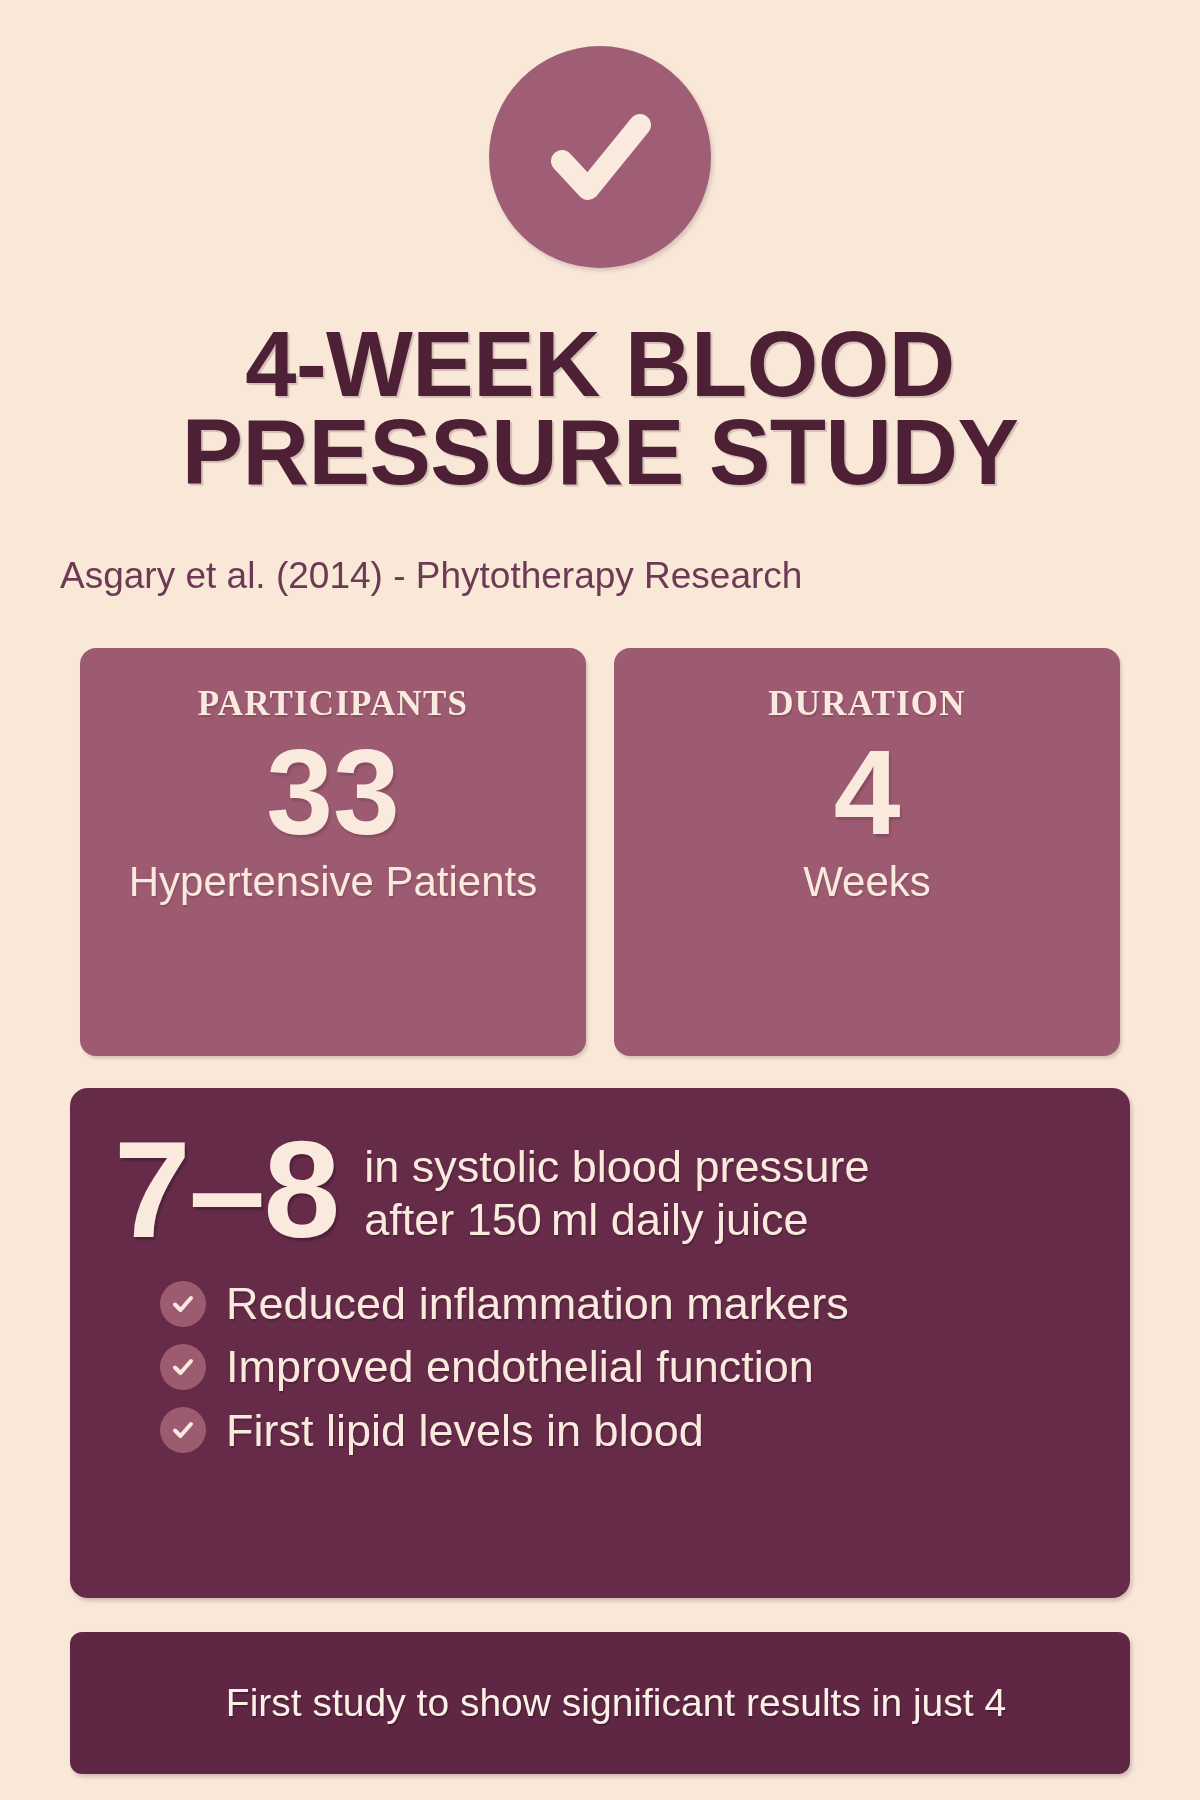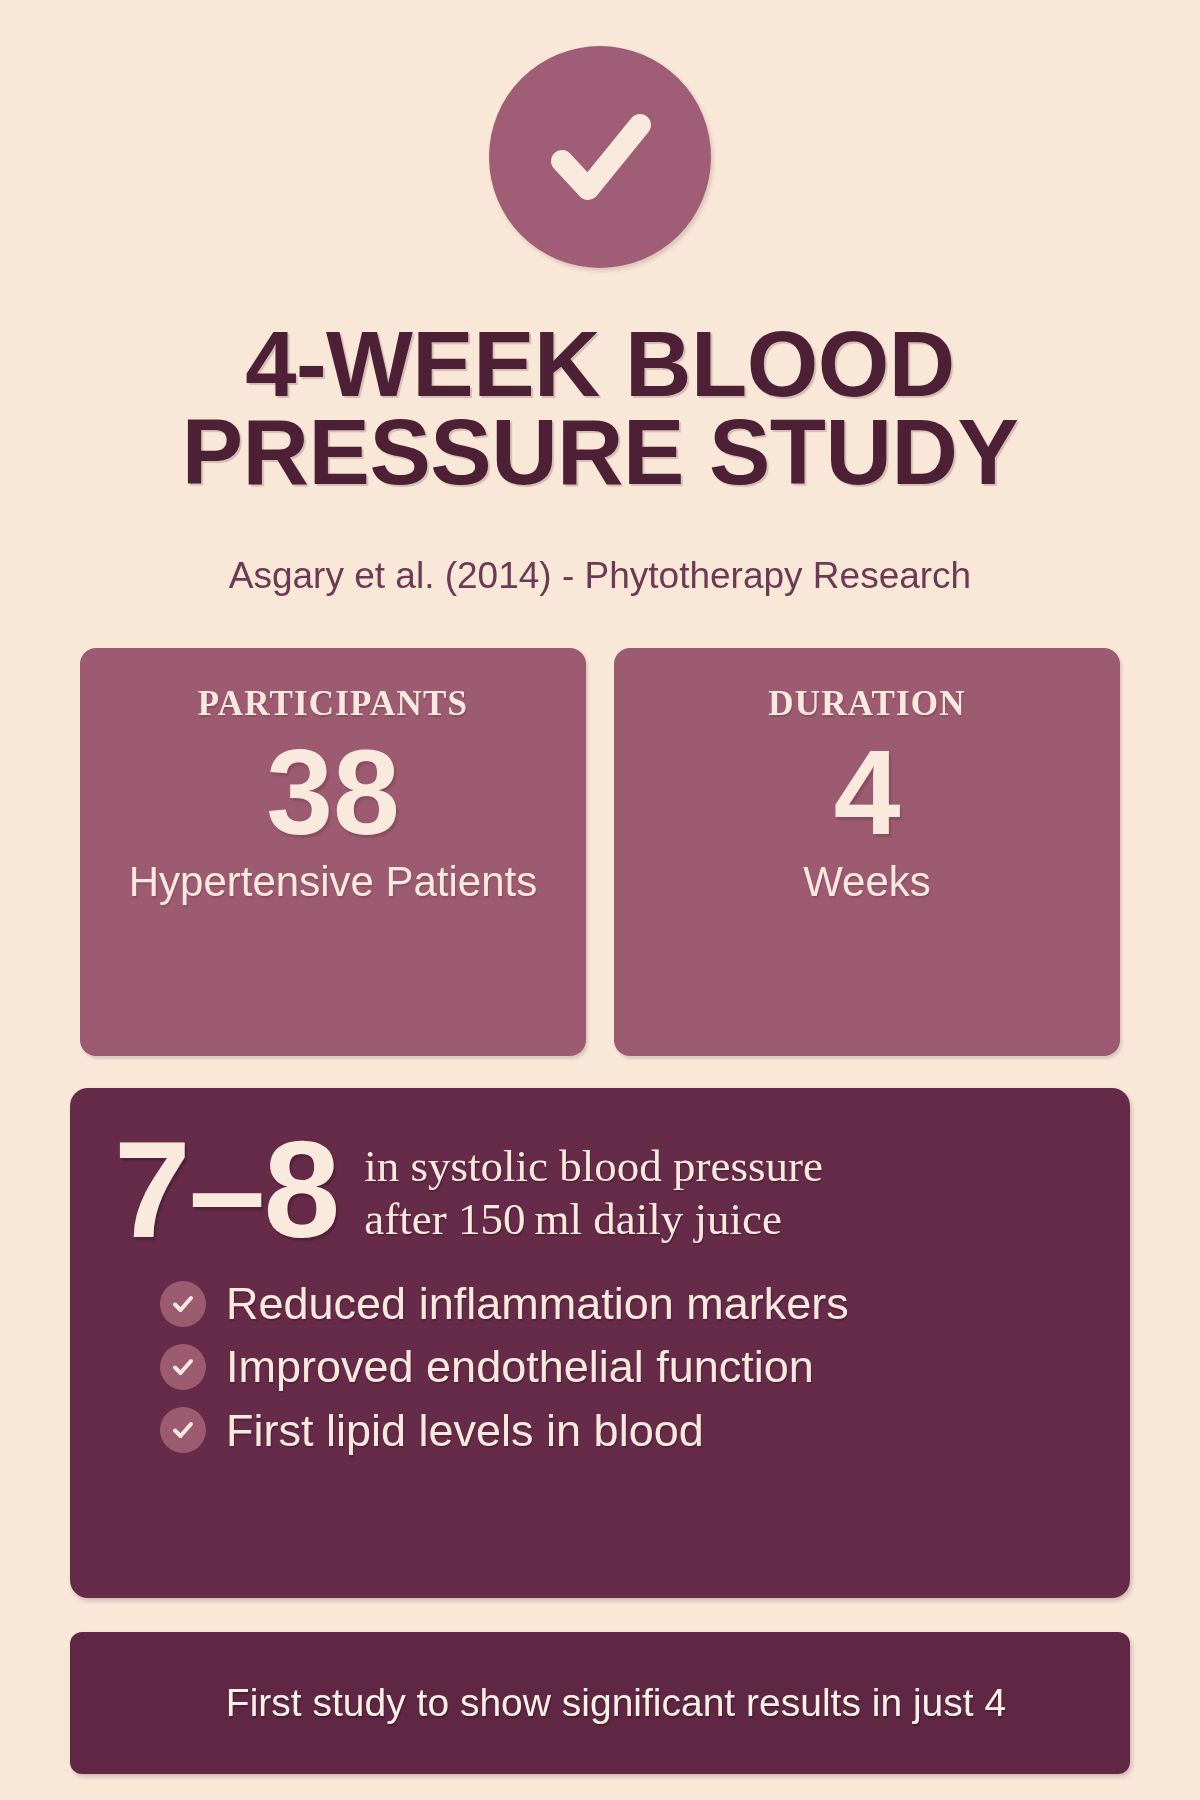--- a/index.html
+++ b/index.html
@@ -58,21 +58,21 @@
     letter-spacing: -0.5px;
     text-shadow: 2px 2px 1px rgba(120,80,95,0.28);
   }
   .title .tline { display: block; white-space: nowrap; }
 
   .subtitle {
     position: absolute;
     left: 60px;
     top: 556px;
     width: 1080px;
-    text-align: center;
+    text-align: left;
     color: #6d3a55;
     font-size: 37px;
     font-weight: normal;
     line-height: 1.1;
   }
 
   
   .stats {
     position: absolute;
     left: 80px;
@@ -154,21 +154,21 @@
   }
   .r-line1 {
     font-family: "Liberation Sans Narrow", "Liberation Sans", sans-serif;
     font-weight: bold;
     font-size: 50px;
     line-height: 1.1;
     letter-spacing: 0px;
     text-shadow: 1px 2px 1px rgba(40,15,28,0.33);
   }
   .r-line2, .r-line3 {
-    font-family: Liberation Serif, serif;
+    font-family: Liberation Sans, sans-serif;
     font-weight: normal;
     font-size: 45px;
     line-height: 1.18;
     text-shadow: 1px 2px 1px rgba(40,15,28,0.30);
   }
   .r-line2 { margin-top: 4px; }
 
   .bullets {
     margin-top: 22px;
     padding-left: 46px;
@@ -244,21 +244,21 @@
     <span class="tline">4-WEEK BLOOD</span>
     <span class="tline">PRESSURE STUDY</span>
   </div>
 
   <div class="subtitle">Asgary et al. (2014) - Phytotherapy Research</div>
 
   <div class="stats">
 
     <div class="card">
       <div class="card-label">PARTICIPANTS</div>
-      <div class="card-value">38</div>
+      <div class="card-value">33</div>
       <div class="card-desc">Hypertensive Patients</div>
     </div>
 
     <div class="card">
       <div class="card-label">DURATION</div>
       <div class="card-value">4</div>
       <div class="card-desc">Weeks</div>
     </div>
 
   </div>

